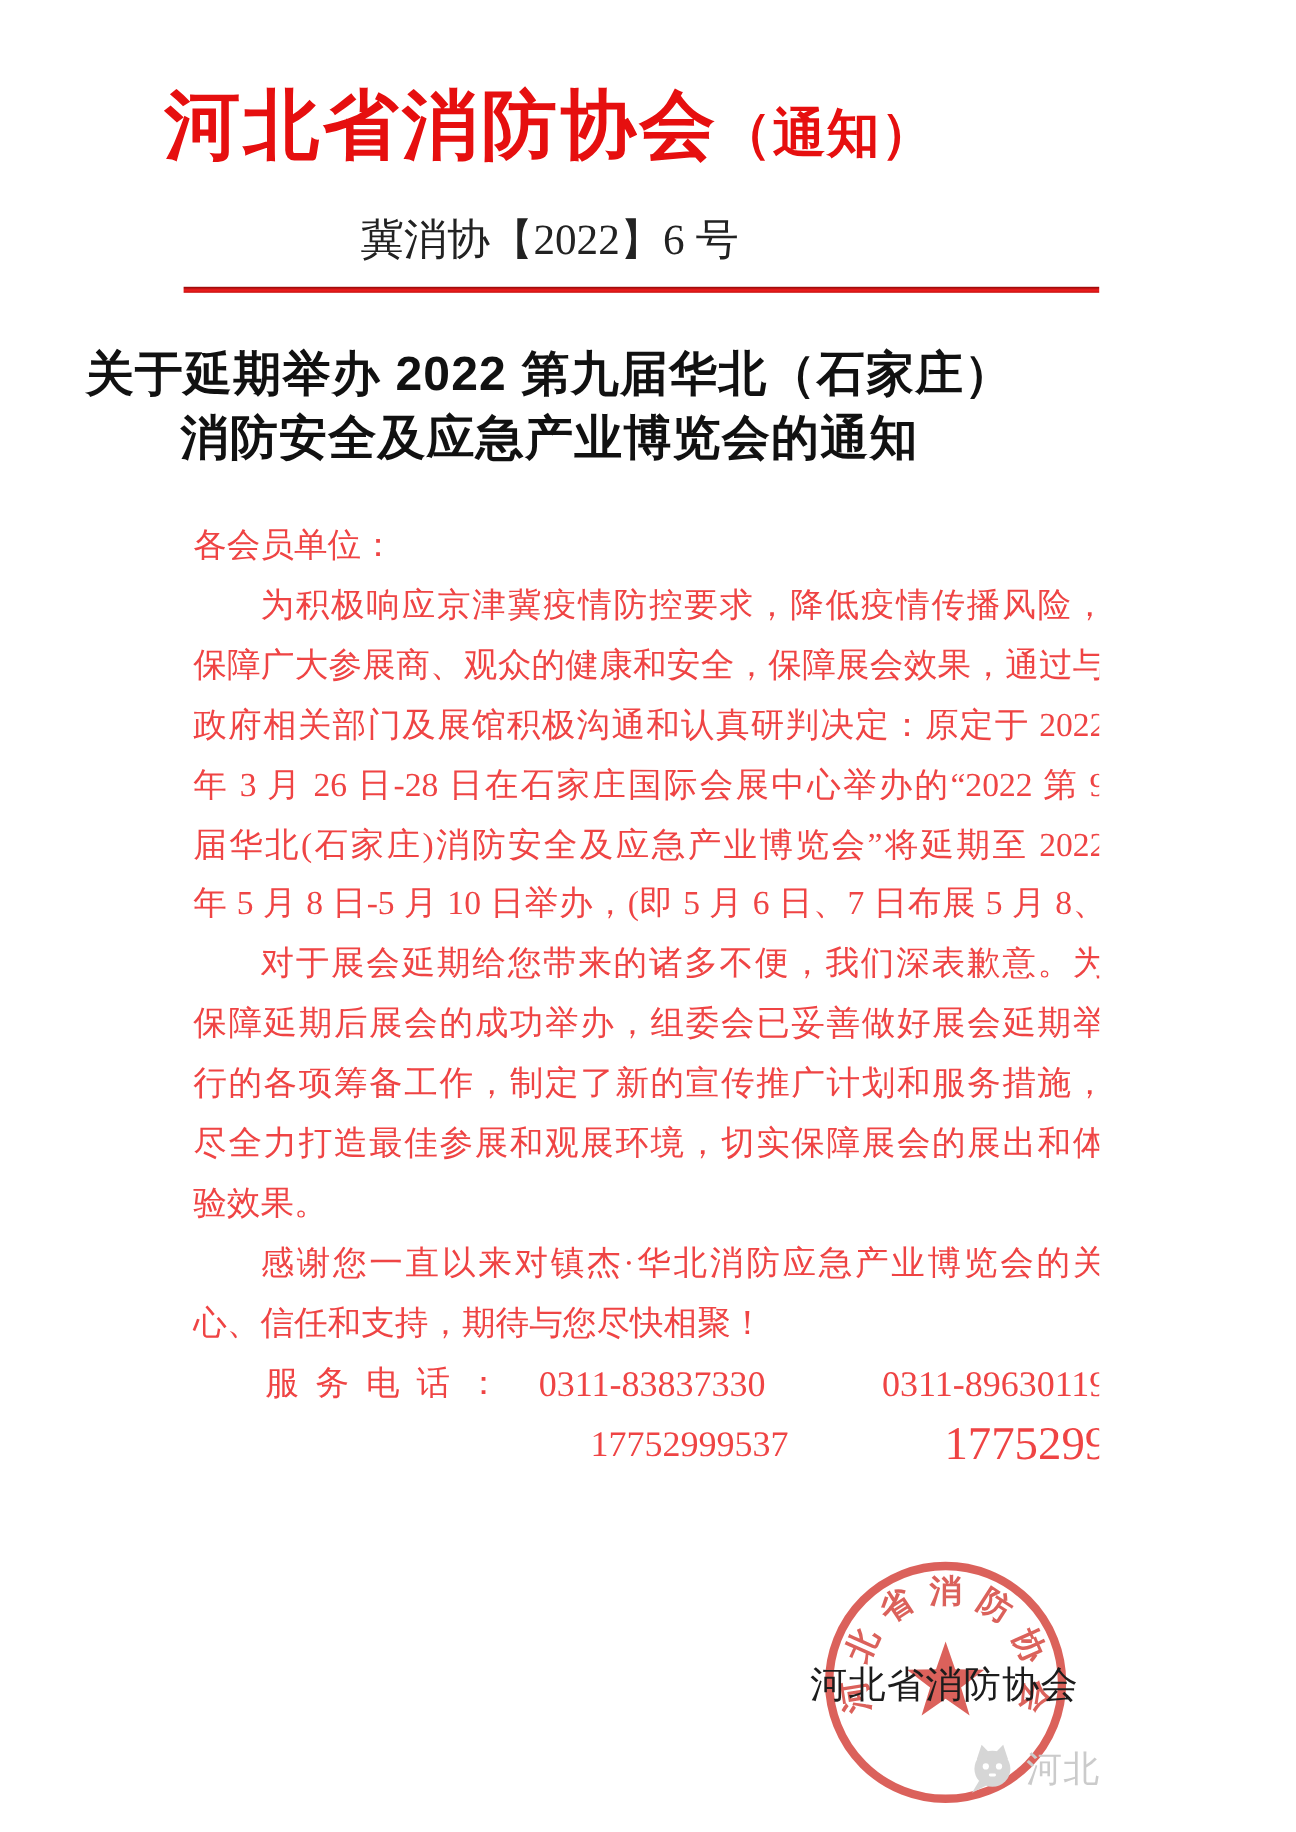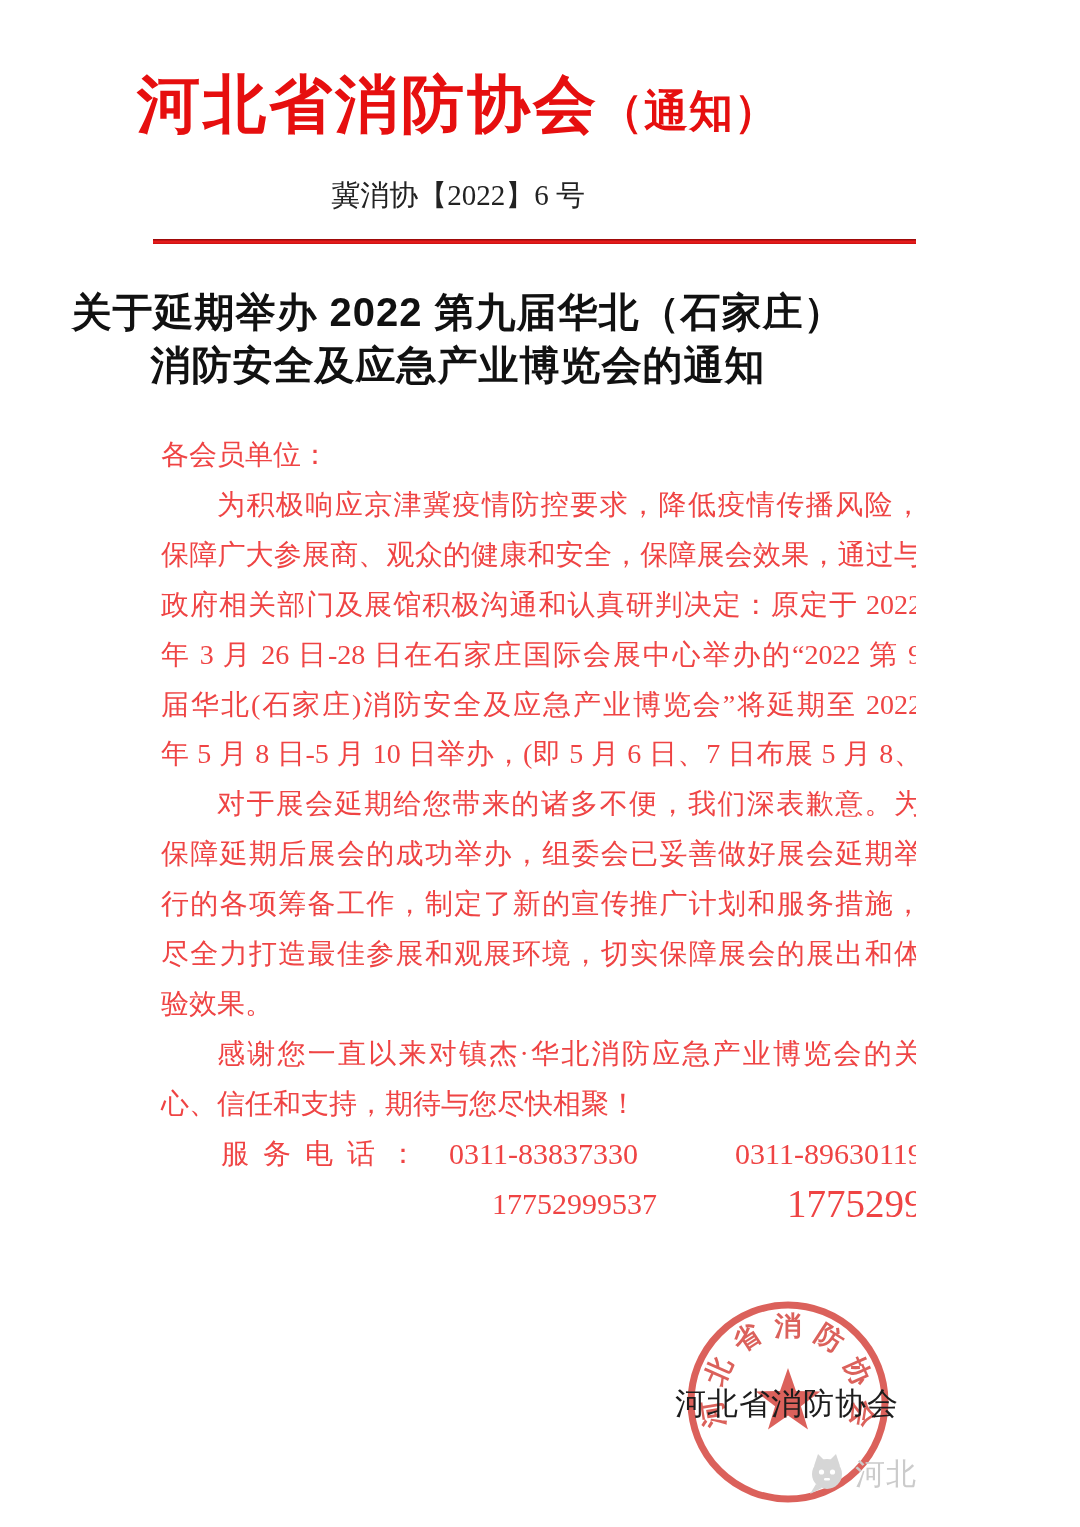--- a/index.html
+++ b/index.html
@@ -20,21 +20,21 @@
     font-weight: bold;
     font-size: 63px;
     letter-spacing: 3px;
     white-space: nowrap;
   }
   .org-suffix { font-size: 44px; letter-spacing: 1px; }
   .doc-number {
     position: absolute;
     top: 176px; left: 0; width: 100%;
     text-align: center;
-    font-size: 29px;
+    font-size: 36px;
     color: #222;
   }
   .red-rule {
     position: absolute;
     top: 239px; left: 153px;
     width: 791px; height: 5px;
     background: linear-gradient(to bottom, #8e0606, #ee1e1e 55%, #c81010);
   }
   .notice-title {
     position: absolute;

